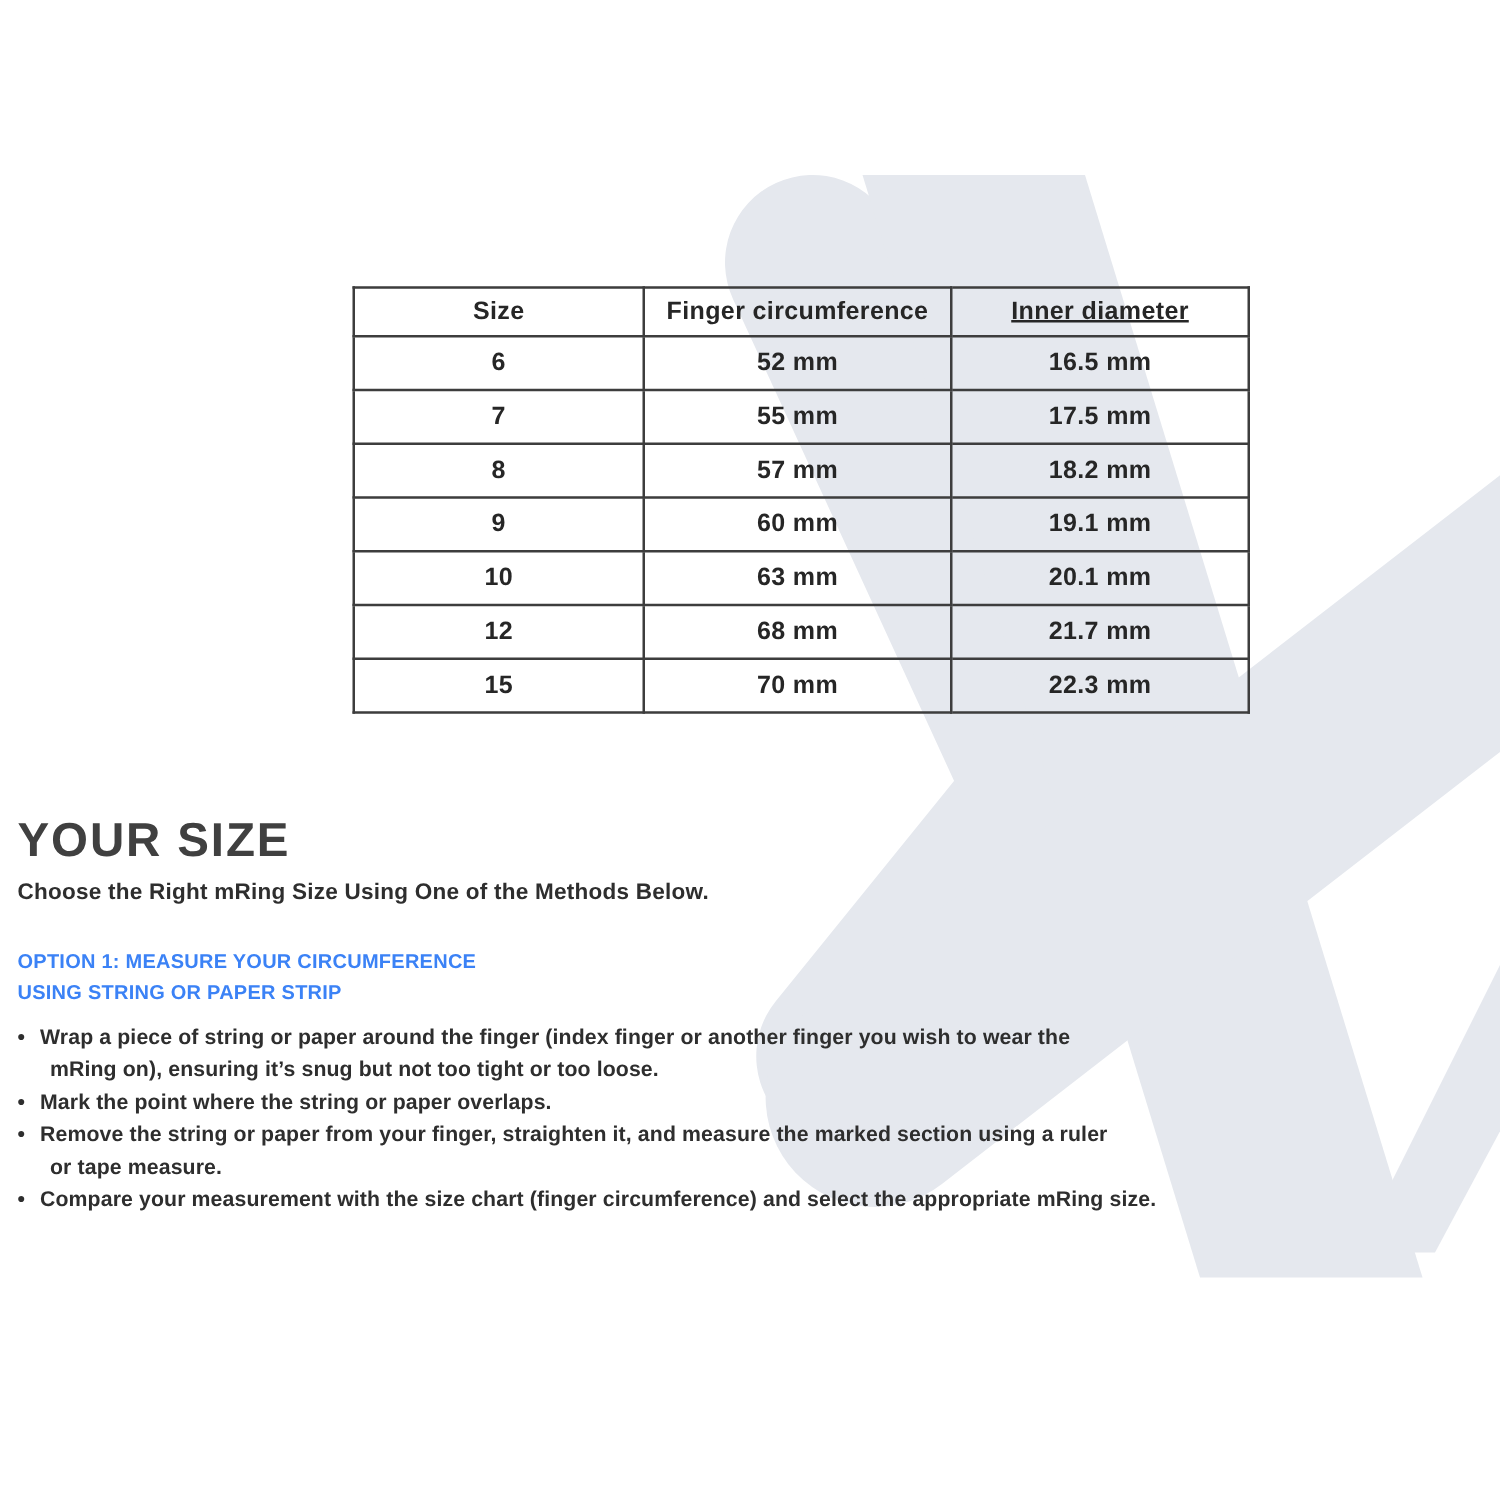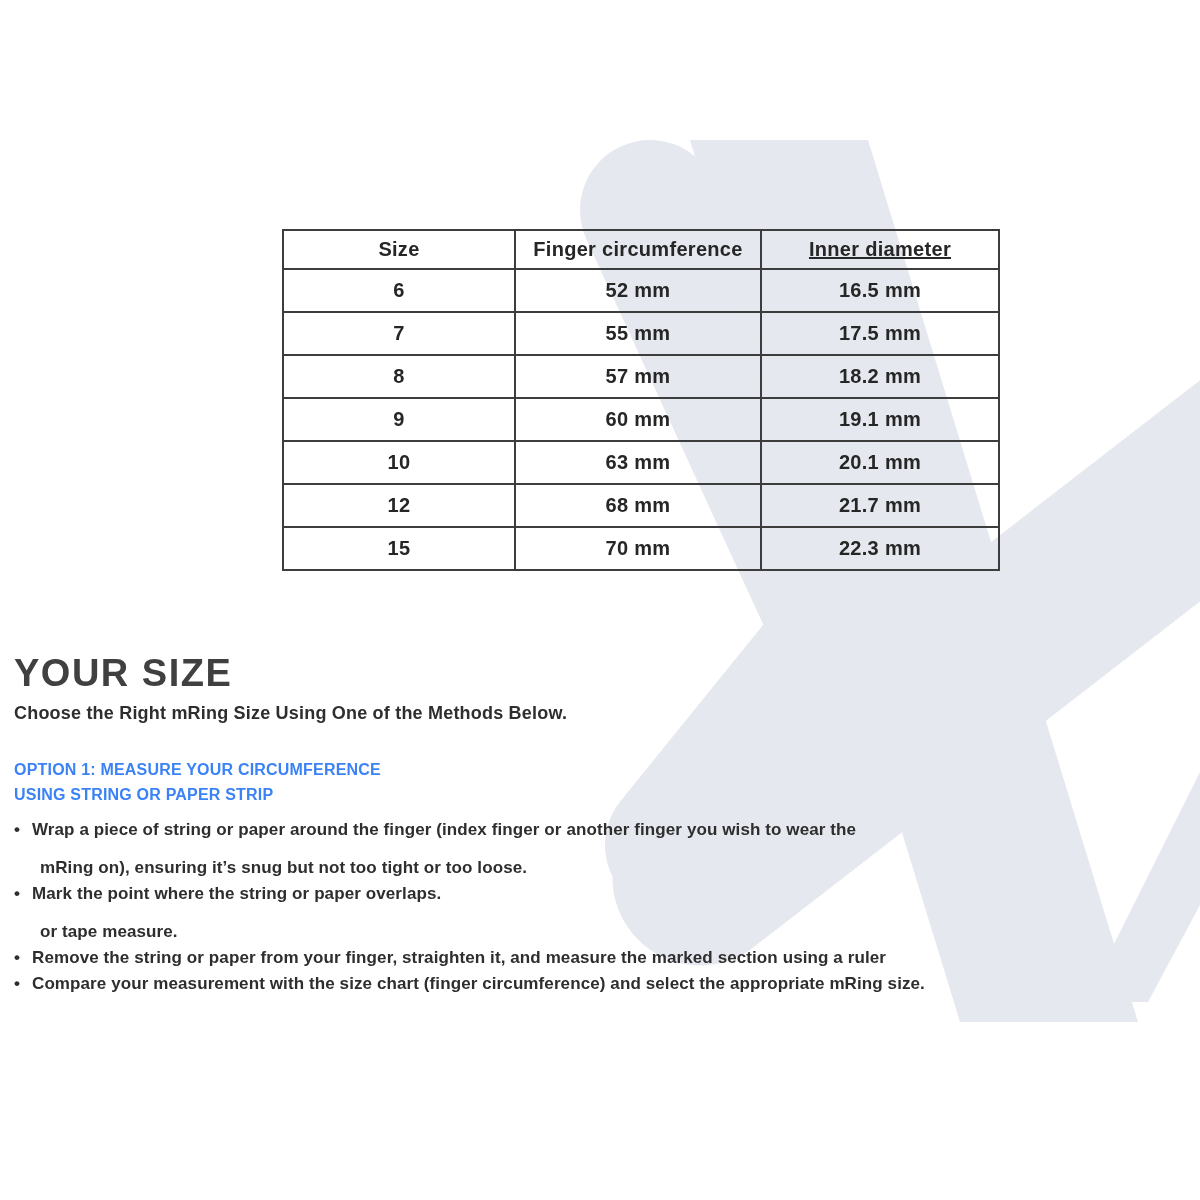--- a/index.html
+++ b/index.html
@@ -41,21 +41,21 @@
   .option-heading{
     position:absolute;left:14px;top:757px;z-index:1;
     font-size:16px;font-weight:700;line-height:25px;color:#3b82f6;letter-spacing:.2px;
   }
   .bullet-list{
     position:absolute;left:14px;top:817px;width:1170px;z-index:1;
     font-size:17px;font-weight:600;line-height:26px;color:#2e2e2e;letter-spacing:.1px;
   }
   .bullet-line{white-space:nowrap;}
   .bullet-line .marker{display:inline-block;width:18px;}
-  .bullet-line.cont{padding-left:26px;margin-top:12px;}
+  .bullet-line.cont{padding-left:26px;}
 </style>
 </head>
 <body>
 
 <svg class="watermark" viewBox="0 0 1200 1200" xmlns="http://www.w3.org/2000/svg" aria-hidden="true">
   <g class="wm-fill-group">
 
     <path class="wm" d="M650 210 L845 635 L675 845" fill="none" stroke="#e5e8ee" stroke-width="140" stroke-linecap="round" stroke-linejoin="round"></path>
 
     <polygon class="wm-poly" points="690,140 868,140 1138,1022 960,1022" fill="#e5e8ee"></polygon>
@@ -118,16 +118,16 @@
 
 <div class="option-heading">
   <div>OPTION 1: MEASURE YOUR CIRCUMFERENCE</div>
   <div>USING STRING OR PAPER STRIP</div>
 </div>
 
 <div class="bullet-list">
     <div class="bullet-line first"><span class="marker">•</span>Wrap a piece of string or paper around the finger (index finger or another finger you wish to wear the</div>
     <div class="bullet-line cont">mRing on), ensuring it’s snug but not too tight or too loose.</div>
     <div class="bullet-line first"><span class="marker">•</span>Mark the point where the string or paper overlaps.</div>
+    <div class="bullet-line first"><span class="marker">•</span>Remove the string or paper from your finger, straighten it, and measure the marked section using a ruler</div>
     <div class="bullet-line cont">or tape measure.</div>
-    <div class="bullet-line first"><span class="marker">•</span>Remove the string or paper from your finger, straighten it, and measure the marked section using a ruler</div>
     <div class="bullet-line first"><span class="marker">•</span>Compare your measurement with the size chart (finger circumference) and select the appropriate mRing size.</div>
   </div>
 
 </body></html>

